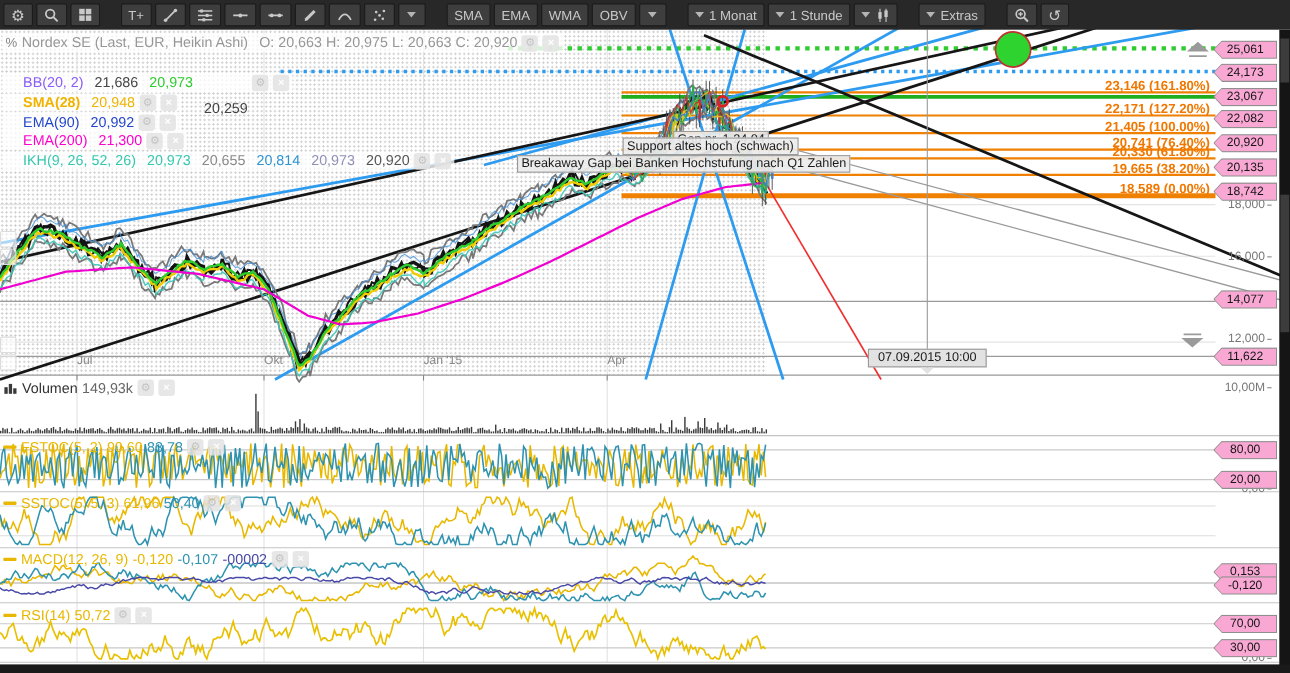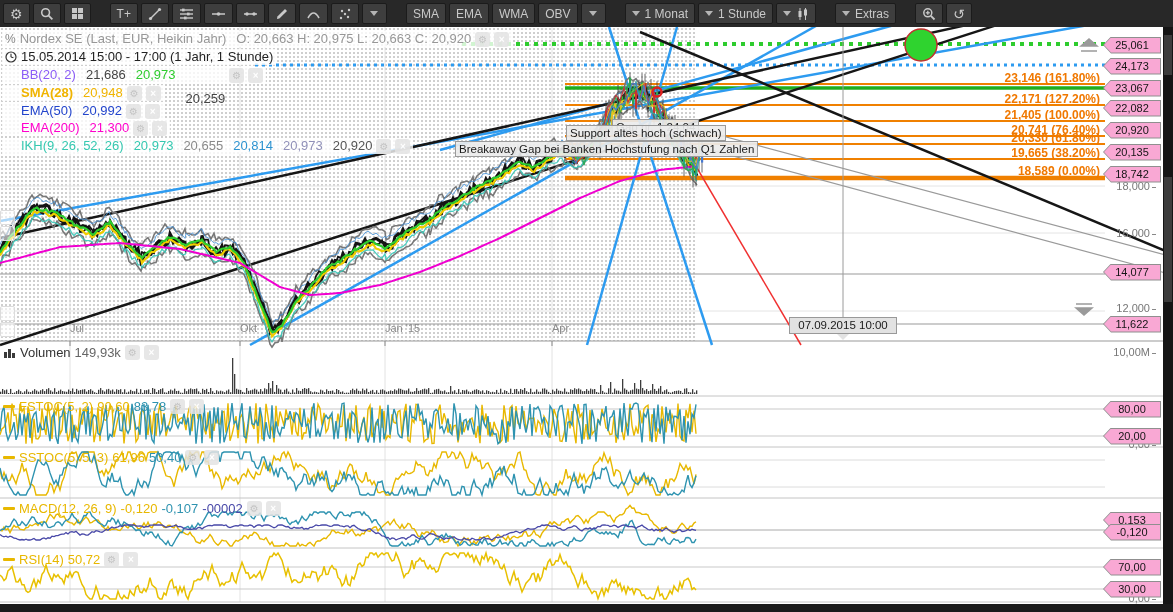--- a/index.html
+++ b/index.html
@@ -693,52 +693,44 @@
 </div>
 <div id="bottombar"></div>
 
 <div class="egb" style="left:0;top:210px"></div>
 <div class="egb" style="left:0;top:226px"></div>
 <div class="egb" style="left:0;top:306px"></div>
 <div class="egb" style="left:0;top:322px"></div>
 
 <div class="lrow" style="top:31px;color:#979797">
   <span style="color:#888;font-size:12px">%</span>
-  <span>Nordex SE (Last, EUR, Heikin Jahr)</span>
+  <span>Nordex SE (Last, EUR, Heikin Ashi)</span>
   <span class="lv">O: 20,663  H: 20,975  L: 20,663  C: 20,920</span>
   <span class="ghost" style="color:#bbb">⚙</span>
   <span class="ghost">×</span>
-</div>
-<div class="lrow" style="top:49px">
-  <svg width="12" height="12" viewBox="0 0 12 12">
-        <circle cx="6" cy="6" r="5" fill="none" stroke="#333" stroke-width="1.2"></circle>
-        <line x1="6" y1="6" x2="6" y2="2.8" stroke="#333" stroke-width="1.1"></line>
-        <line x1="6" y1="6" x2="8.4" y2="6.8" stroke="#333" stroke-width="1.1"></line>
-      </svg>
-  <span>15.05.2014 15:00 - 17:00 (1 Jahr, 1 Stunde)</span>
 </div>
 <div class="lrow" style="top:67px">
   <span class="dash" style="color: rgb(34, 34, 34);"></span>
   <span style="color: #8b5cf6;">BB(20, 2)</span>
   <span class="lv" style="color: rgb(68, 68, 68);">21,686</span>
   <span class="lv" style="color: rgb(46, 204, 46);">20,973</span>
   <span class="lv" style="color: rgb(68, 68, 68); margin-top: 48px;">20,259</span>
   <span class="ghost" style="color:#bbb">⚙</span>
   <span class="ghost">×</span>
 </div>
 <div class="lrow" style="top:85px">
   <span class="dash" style="color: rgb(240, 180, 0);"></span>
   <span style="color: rgb(240, 180, 0); font-weight: bold;">SMA(28)</span>
   <span class="lv" style="color: rgb(240, 180, 0);">20,948</span>
   <span class="ghost" style="color:#bbb">⚙</span>
   <span class="ghost">×</span>
 </div>
 <div class="lrow" style="top:103px">
   <span class="dash" style="color: rgb(34, 68, 204);"></span>
-  <span style="color: rgb(34, 68, 204);">EMA(50)</span>
+  <span style="color: rgb(34, 68, 204);">EMA(90)</span>
   <span class="lv" style="color: rgb(34, 68, 204);">20,992</span>
   <span class="ghost" style="color:#bbb">⚙</span>
   <span class="ghost">×</span>
 </div>
 <div class="lrow" style="top:120px">
   <span class="dash" style="color: rgb(255, 0, 204);"></span>
   <span style="color: rgb(255, 0, 204);">EMA(200)</span>
   <span class="lv" style="color: rgb(255, 0, 204);">21,300</span>
   <span class="ghost" style="color:#bbb">⚙</span>
   <span class="ghost">×</span>
@@ -750,21 +742,21 @@
   <span class="lv" style="color: rgb(138, 138, 138);">20,655</span>
   <span class="lv" style="color: rgb(46, 147, 208);">20,814</span>
   <span class="lv" style="color: rgb(144, 144, 184);">20,973</span>
   <span class="lv" style="color: rgb(85, 85, 85);">20,920</span>
   <span class="ghost" style="color:#bbb">⚙</span>
   <span class="ghost">×</span>
 </div>
 
 <div class="ann" style="left:612px;top:119px">Gap nr. 1 24.04</div>
 <div class="ann" style="left:566px;top:125px">Support altes hoch (schwach)</div>
-<div class="ann" style="left:455px;top:141px">Breakaway Gap bei Banken Hochstufung nach Q1 Zahlen</div>
+<div class="ann" style="left:470px;top:141px">Breakaway Gap bei Banken Hochstufung nach Q1 Zahlen</div>
 <div id="datetag">07.09.2015 10:00</div>
 
 <div class="plegend" style="top:345px">
   <svg width="13" height="13" viewBox="0 0 13 13">
         <rect x="1" y="6" width="3" height="6" fill="#3a3a3a"></rect>
         <rect x="5" y="3" width="3" height="9" fill="#3a3a3a"></rect>
         <rect x="9" y="7" width="3" height="5" fill="#3a3a3a"></rect>
       </svg>
   <span style="color:#333">Volumen</span>
   <span style="color:#666">149,93k</span>

